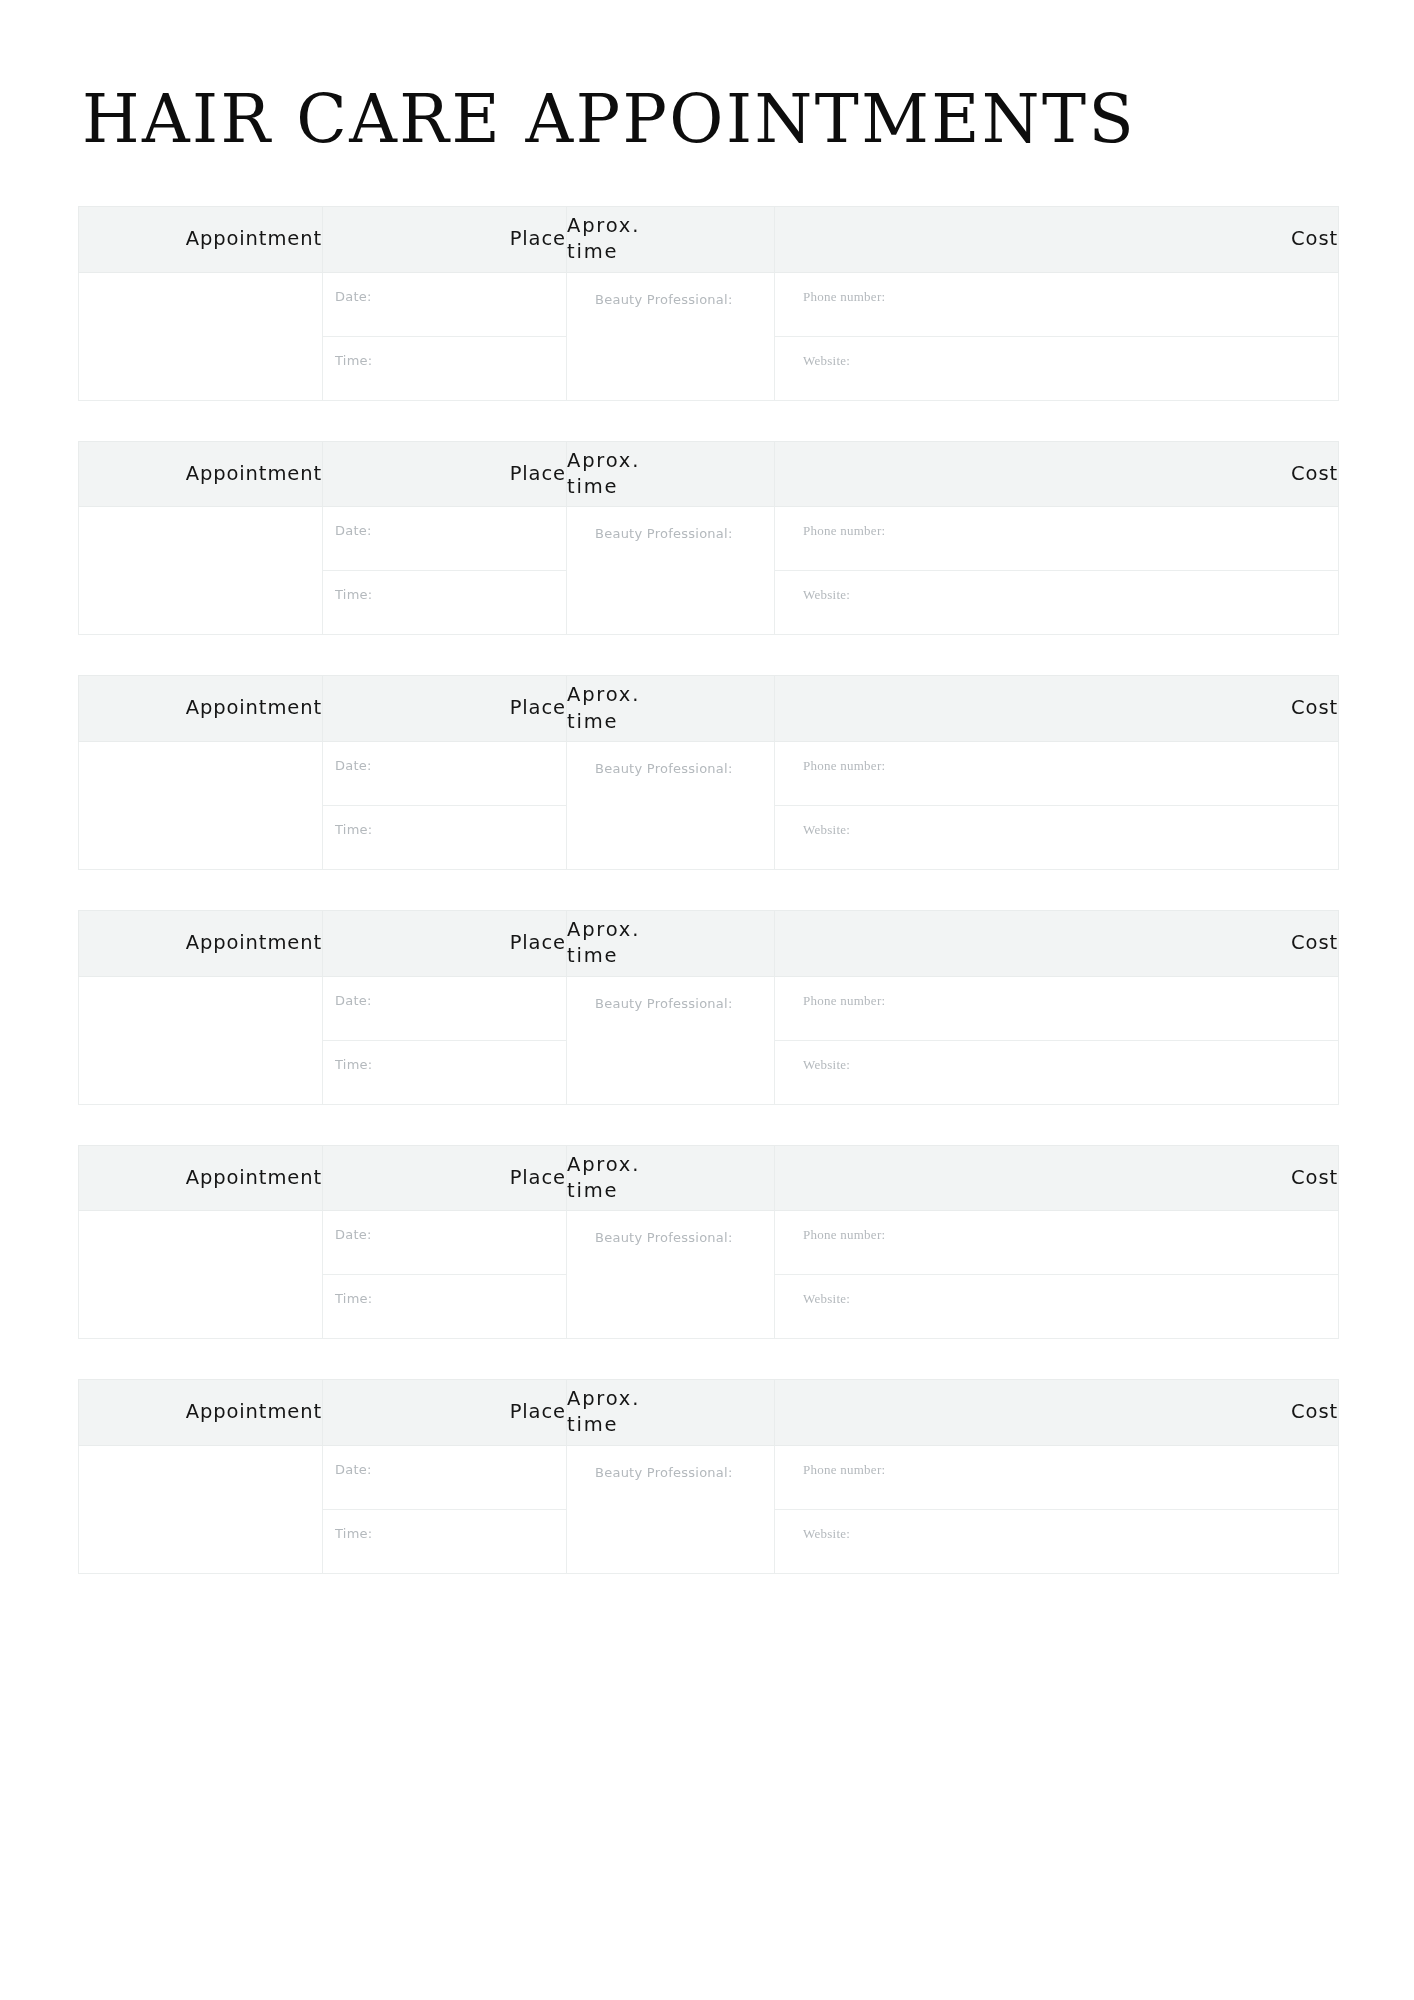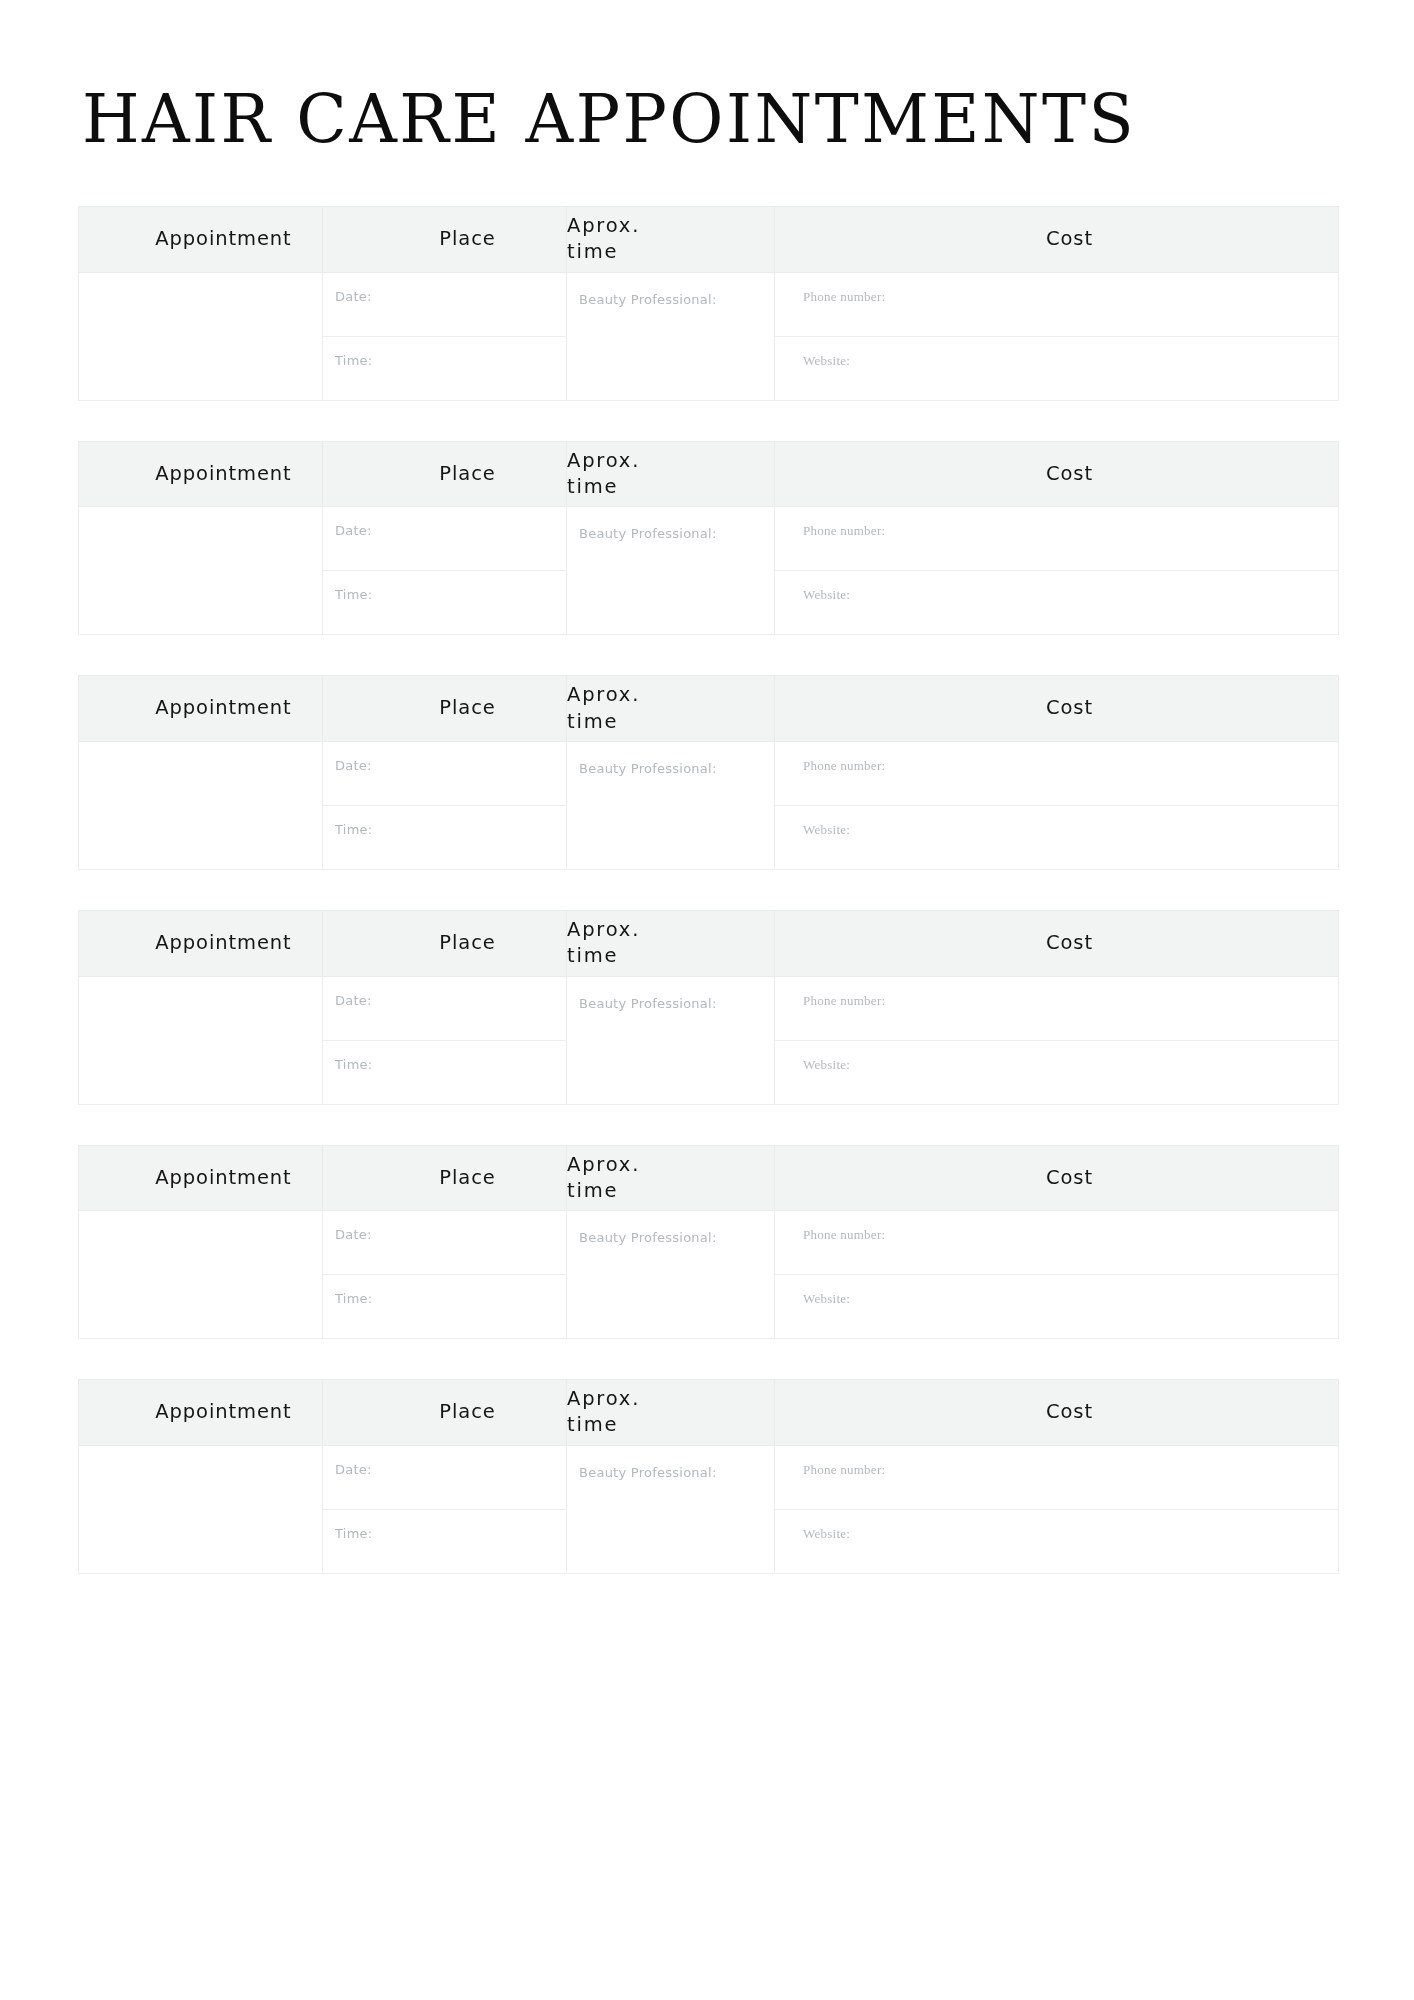--- a/index.html
+++ b/index.html
@@ -59,21 +59,21 @@
   .appt-table col.c-time  { width: 208px; }
   .appt-table col.c-cost  { width: 564px; }
 
   thead th {
     background: #f2f4f4;
     border: 1px solid #e9ecec;
     color: #151515;
     font-weight: 400;
     font-size: 19.5px;
     letter-spacing: 0.9px;
-    text-align: center;
+    text-align: right;
     vertical-align: middle;
     height: 62px;
     padding: 6px 0 6px 46px;
     line-height: 1.35;
   }
 
   thead th.th-time {
     text-align: left;
     padding-left: 0;
     padding-right: 0;
@@ -98,21 +98,21 @@
     height: 128px;
     padding: 0;
   }
 
   td.cell-sub {
     height: 64px;
     padding: 14px 0 0 12px;
   }
 
   td.cell-pro {
-    padding: 17px 0 0 12px;
+    padding: 17px 0 0 28px;
   }
 
   td.cell-contact {
     height: 64px;
     padding: 14px 0 0 28px;
     font-family: Liberation Serif, serif;
   }
 
   .pro-text {
     display: block;

